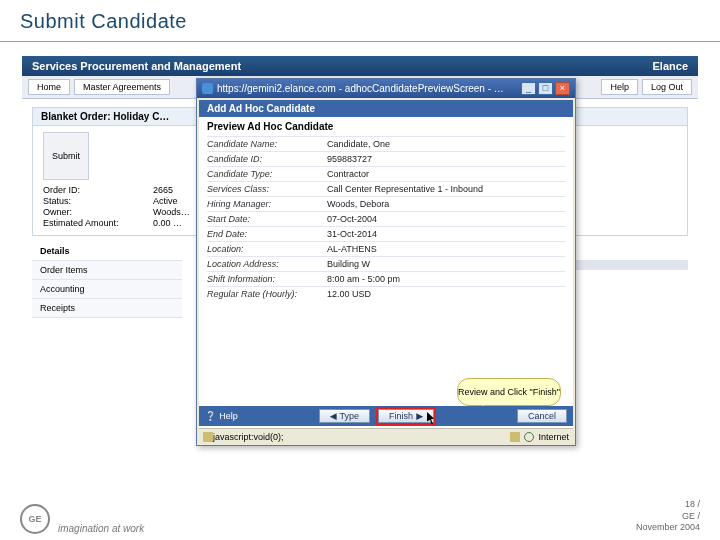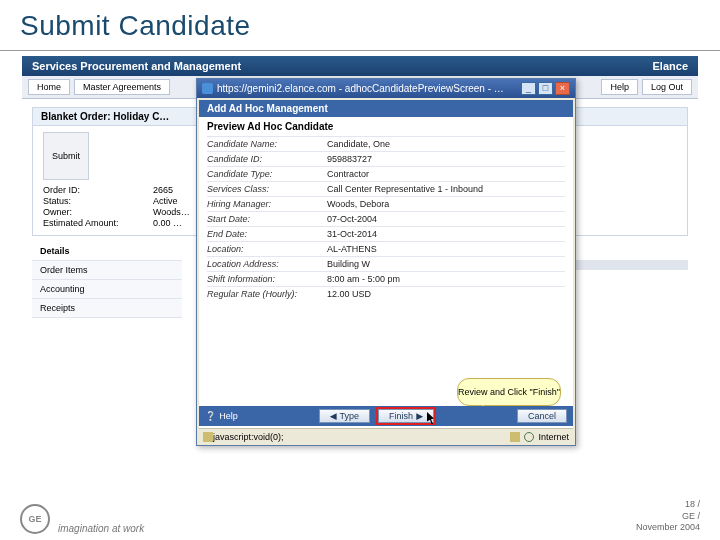--- a/index.html
+++ b/index.html
@@ -1,18 +1,18 @@
 <!DOCTYPE html>
 <html><head>
 <meta charset="utf-8">
 <style>
   * { box-sizing: border-box; margin: 0; padding: 0; }
   body { width: 720px; height: 540px; background: #fff; font-family: Arial, sans-serif; position: relative; overflow: hidden; }
 
-  .page-title { font-size: 28px; font-weight: 300; color: #1a4a6e; padding: 10px 20px 8px; letter-spacing: 0.5px; }
+  .page-title { font-size: 20px; font-weight: 300; color: #1a4a6e; padding: 10px 20px 8px; letter-spacing: 0.5px; }
   .title-rule { border: none; border-top: 1px solid #999; margin: 0 0 4px; }
 
   
   .app-bg { position: absolute; left: 22px; top: 56px; width: 676px; height: 400px; background: #fff; }
   .bg-header { background: linear-gradient(#2a5a8a,#1a4070); color: #fff; font-size: 11px; padding: 4px 10px; font-weight: bold; display: flex; justify-content: space-between; }
   .bg-tabs { background: #eaeef4; padding: 3px 6px; border-bottom: 1px solid #b8c4d6; display: flex; gap: 4px; align-items: center; }
   .bg-tab { background: #fff; border: 1px solid #b8c4d6; font-size: 9px; padding: 2px 8px; }
   .bg-tabs-right { margin-left: auto; display: flex; gap: 4px; }
   .bg-card { margin: 8px 10px; border: 1px solid #cdd6e4; }
   .bg-card-head { background: #eaf0f8; font-size: 10px; font-weight: bold; padding: 3px 8px; border-bottom: 1px solid #cdd6e4; }
@@ -119,21 +119,21 @@
   <div class="titlebar">
     <span class="ie-icon"></span>
     <span style="white-space:nowrap; overflow:hidden; text-overflow:ellipsis; max-width:290px;">https://gemini2.elance.com - adhocCandidatePreviewScreen - Microsoft Internet Explorer</span>
     <span class="wbtns">
       <span class="wbtn">_</span>
       <span class="wbtn">□</span>
       <span class="wbtn close">×</span>
     </span>
   </div>
   <div class="popup-body">
-    <div class="blue-header">Add Ad Hoc Management</div>
+    <div class="blue-header">Add Ad Hoc Candidate</div>
     <div class="preview">
       <div class="preview-title">Preview Ad Hoc Candidate</div>
       <div class="preview-row">
           <span class="preview-label">Candidate Name:</span>
           <span class="preview-val">Candidate, One</span>
         </div>
       <div class="preview-row">
           <span class="preview-label">Candidate ID:</span>
           <span class="preview-val">959883727</span>
         </div>

